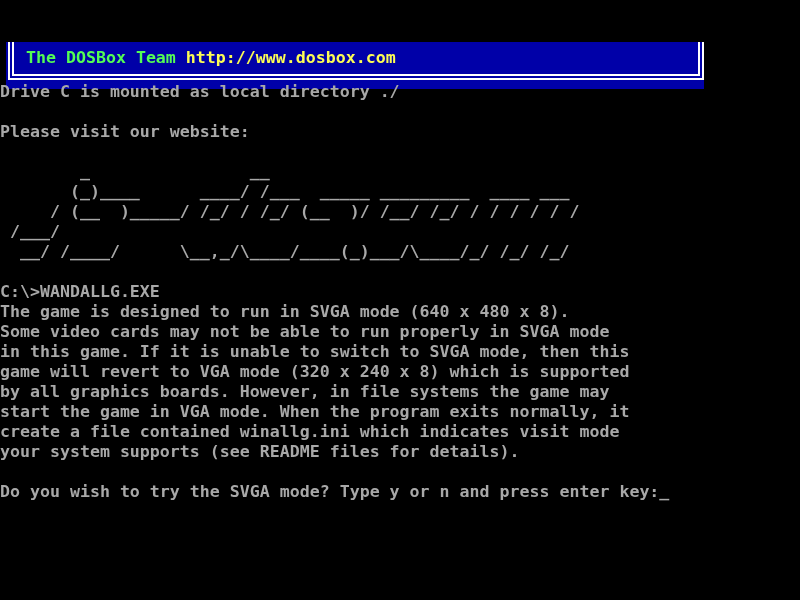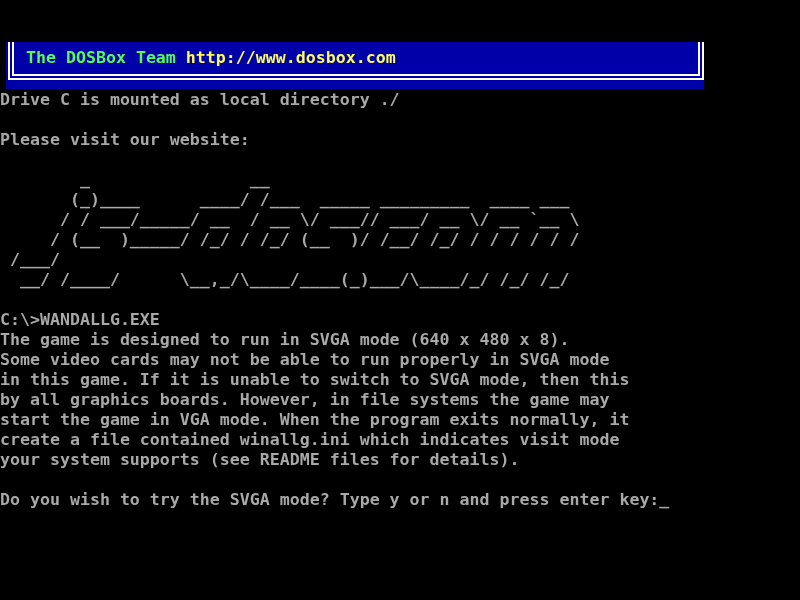--- a/index.html
+++ b/index.html
@@ -47,21 +47,21 @@
     top: 6px;
     white-space: pre;
   }
   .team-label { color: #54FC54; }
   .url-label  { color: #FCFC54; margin-left: 10px; }
 
   
   .term {
     position: absolute;
     left: 0;
-    top: 90px;
+    top: 82px;
     width: 756px;
   }
   .line {
     height: 20px;
     white-space: pre;
     overflow: visible;
   }
   .cursor { color: #A8A8A8; }
 </style>
 </head>
@@ -74,29 +74,29 @@
     <div class="banner-text"><span class="team-label">The DOSBox Team</span><span class="url-label">http://www.dosbox.com</span></div>
   </div>
 
   <div class="term">
     <div class="line">Drive C is mounted as local directory ./</div>
     <div class="line"></div>
     <div class="line">Please visit our website:</div>
     <div class="line"></div>
     <div class="line">        _                __</div>
     <div class="line">       (_)____      ____/ /___  _____ _________  ____ ___</div>
-    <div class="line">      / / ___/_____/ __  / __ \/ ___// ___/ __ \/ __ `__ \</div>
     <div class="line">     / (__  )_____/ /_/ / /_/ (__  )/ /__/ /_/ / / / / / /</div>
     <div class="line"> /___/</div>
     <div class="line">  __/ /____/      \__,_/\____/____(_)___/\____/_/ /_/ /_/</div>
     <div class="line"></div>
     <div class="line">C:\&gt;WANDALLG.EXE</div>
     <div class="line">The game is designed to run in SVGA mode (640 x 480 x 8).</div>
     <div class="line">Some video cards may not be able to run properly in SVGA mode</div>
     <div class="line">in this game. If it is unable to switch to SVGA mode, then this</div>
+    <div class="line">game will revert to VGA mode (320 x 240 x 8) which is supported</div>
     <div class="line">by all graphics boards. However, in file systems the game may</div>
     <div class="line">start the game in VGA mode. When the program exits normally, it</div>
     <div class="line">create a file contained winallg.ini which indicates visit mode</div>
     <div class="line">your system supports (see README files for details).</div>
     <div class="line"></div>
     <div class="line"><span>Do you wish to try the SVGA mode? Type y or n and press enter key:</span><span class="cursor">_</span></div>
   </div>
 
 </div>
 

